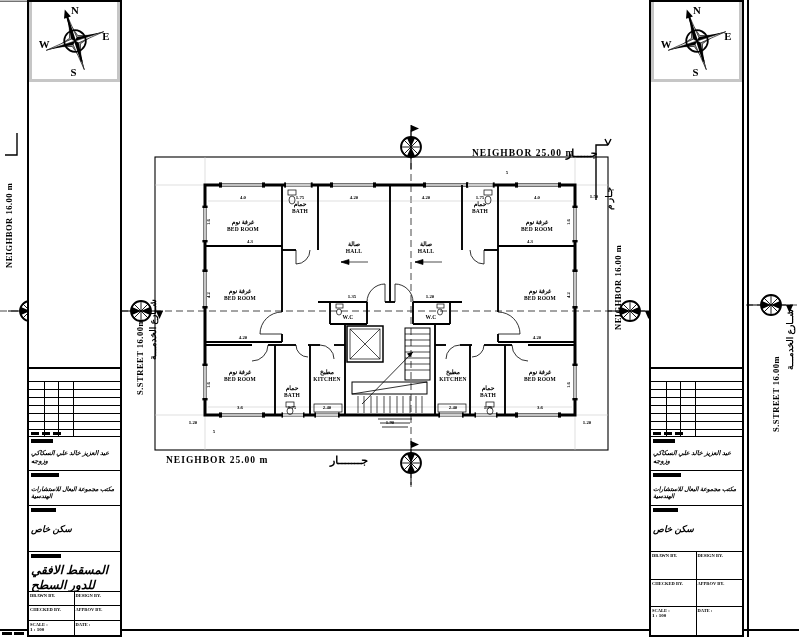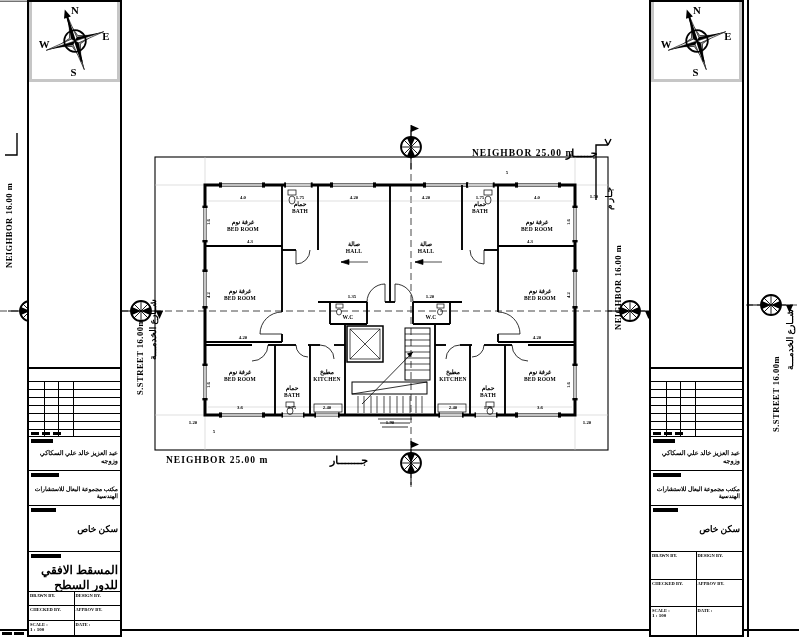--- a/index.html
+++ b/index.html
@@ -21,21 +21,21 @@
   .logo-row{height:12px;border-bottom:1px solid #000;}
   .rev-table{height:54px;border-bottom:1px solid #000;position:relative;
      background:repeating-linear-gradient(to bottom,transparent 0 7px,#000 7px 8px);}
   .rev-col{position:absolute;top:0;bottom:0;width:1px;background:#000;}
   .rev-marks{position:absolute;left:2px;bottom:1px;display:flex;gap:3px;}
   .rev-marks b{display:block;width:8px;height:3px;background:#000;}
   .sec{border-bottom:1px solid #000;padding:1px 2px;box-sizing:border-box;overflow:hidden;}
   .sec-owner{height:34px;} .sec-designed{height:35px;} .sec-project{height:46px;} .sec-dwg{height:40px;}
   .lab{font-size:4.5px;font-weight:bold;letter-spacing:0;background:#000;color:#000;line-height:4px;display:inline-block;padding:0 1px;}
   .lab::after{content:"";}
-  .ar{direction:rtl;text-align:right;font-weight:bold;}
+  .ar{direction:rtl;text-align:left;font-weight:bold;font-style:italic;}
   .owner-name{font-size:6.5px;margin-top:6px;}
   .designed-name{font-size:6px;margin-top:8px;}
   .project-name{font-size:9px;margin-top:12px;}
   .dwg-ar{font-size:12px;margin-top:5px;}
   .dwg-en{font-size:6px;text-align:center;font-weight:bold;letter-spacing:.5px;}
   .fields{flex:1;display:grid;grid-template-columns:1fr 1fr;grid-template-rows:1fr 1fr 1fr;}
   .fields .cell{border-right:1px solid #000;border-bottom:1px solid #000;padding:1px;
                 font-size:4.5px;font-weight:bold;overflow:hidden;}
   .fields .cell:nth-child(2n){border-right:none;}
   .fields .cell:nth-child(5),.fields .cell:nth-child(6){border-bottom:none;}

